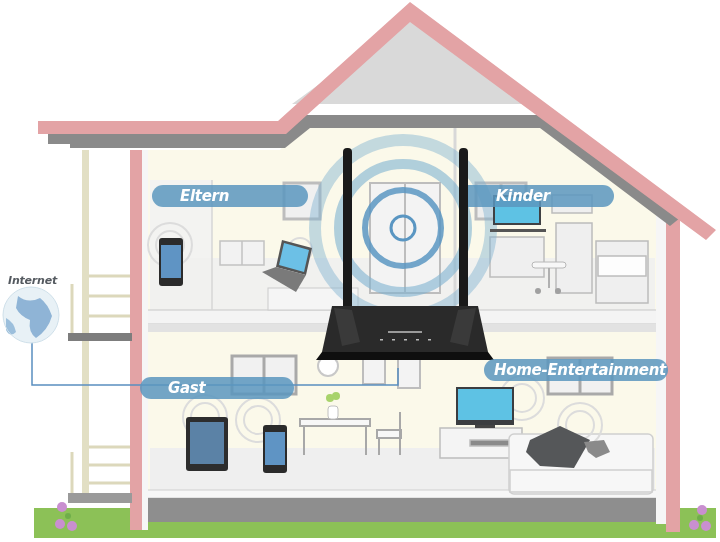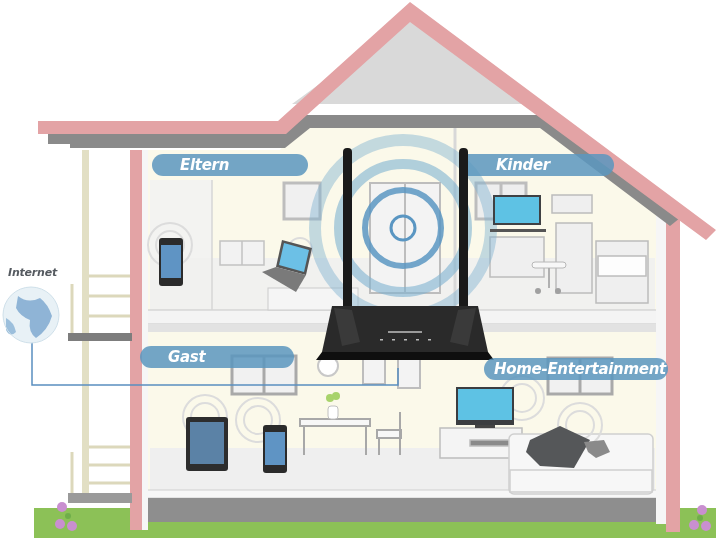--- a/index.html
+++ b/index.html
@@ -3,24 +3,24 @@
 <meta charset="utf-8">
 <style>
   html, body { margin: 0; padding: 0; background: #ffffff; }
   body { width: 720px; height: 542px; position: relative; overflow: hidden;
          font-family: "DejaVu Sans", "Liberation Sans", sans-serif; }
   #scene { position: absolute; left: 0; top: 0; width: 720px; height: 542px; }
   .room-label {
     position: absolute; height: 22px; border-radius: 11px;
     background: rgba(90,150,190,0.85); color: #ffffff;
     font-style: italic; font-weight: bold; font-size: 15px; line-height: 22px;
-    padding-left: 28px; box-sizing: border-box; letter-spacing: -0.3px;
+    padding-left: 28px; box-sizing: border-box; letter-spacing: -0.3px; margin-top: 31px;
   }
   .internet-label {
-    position: absolute; left: 8px; top: 266px; font-size: 11px; font-weight: bold;
+    position: absolute; left: 8px; top: 274px; font-size: 11px; font-weight: bold;
     font-style: italic; color: #555a60; letter-spacing: -0.2px;
   }
 </style>
 </head>
 <body>
 
 <svg id="scene" viewBox="0 0 720 542" xmlns="http://www.w3.org/2000/svg">
 
   <rect x="34" y="508" width="100" height="30" fill="#8cc157"></rect>
   <rect x="130" y="520" width="560" height="18" fill="#8cc157"></rect>
@@ -229,13 +229,13 @@
       <circle cx="706" cy="526" r="5" fill="#c98fd0"></circle>
     <circle cx="700" cy="518" r="3" fill="#6fae4a"></circle>
   </g>
 </svg>
 
 <div class="internet-label">Internet</div>
 
 <div class="room-label" style="left:152px; top:154px; width:156px;">Eltern</div>
 <div class="room-label" style="left:468px; top:154px; width:146px; border-radius:0 11px 11px 0; ">Kinder</div>
 <div class="room-label" style="left:140px; top:346px; width:154px;">Gast</div>
-<div class="room-label" style="left:484px; top:358px; width:184px; padding-left:10px;font-style:italic;">Home-Entertainment</div>
+<div class="room-label" style="left:484px; top:328px; width:184px; padding-left:10px;font-style:italic;">Home-Entertainment</div>
 
 </body></html>

